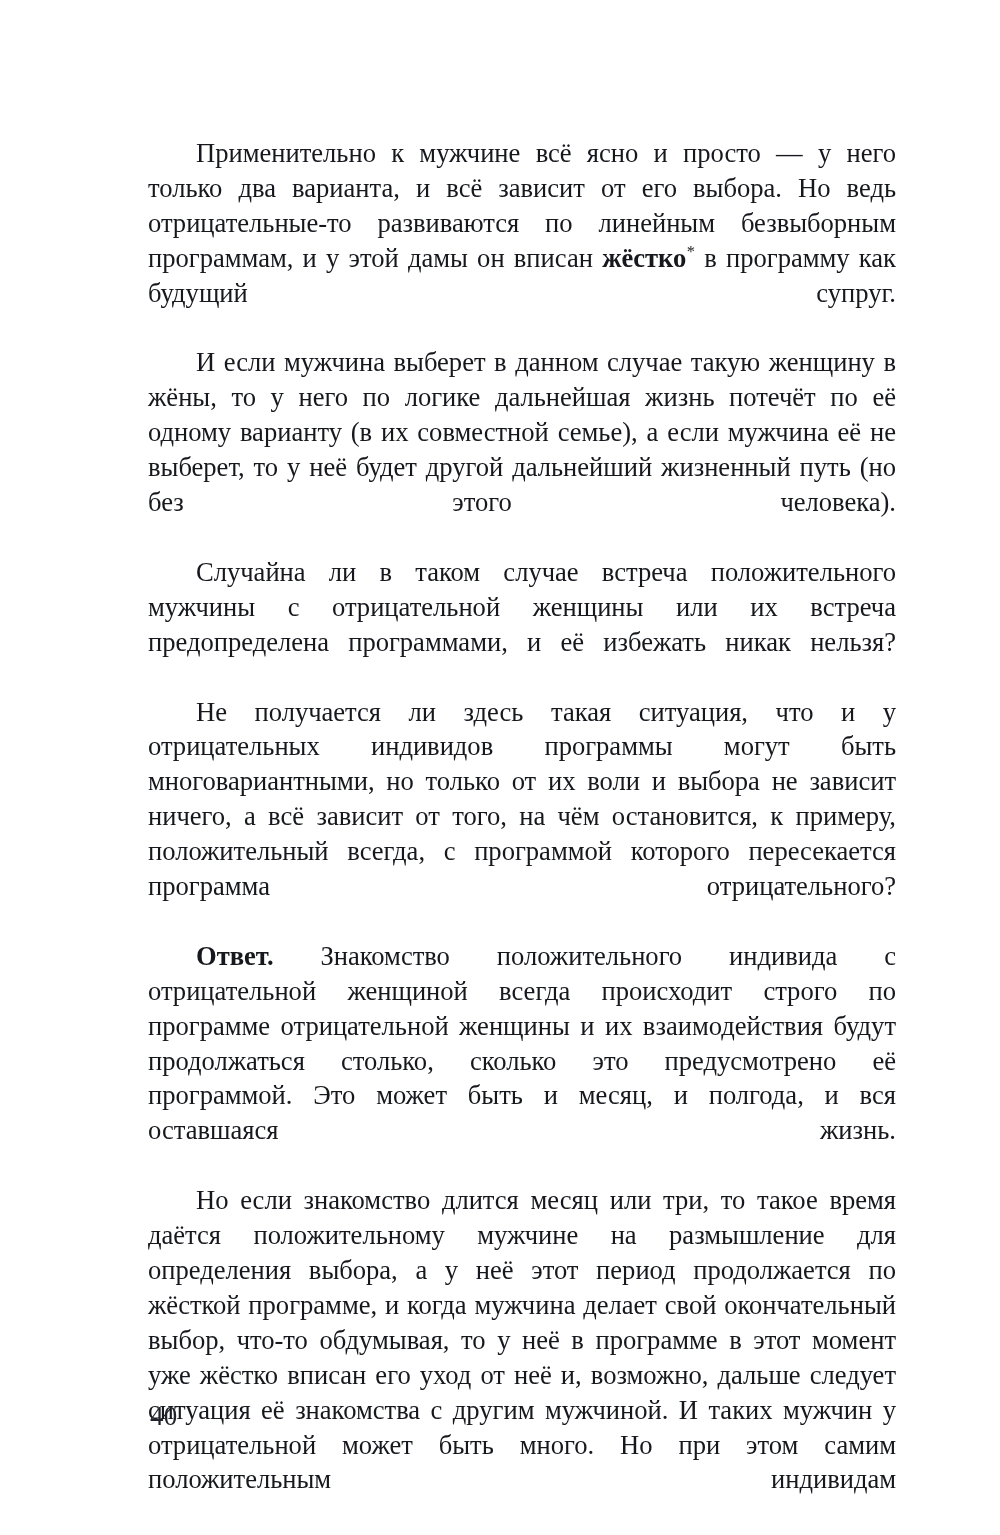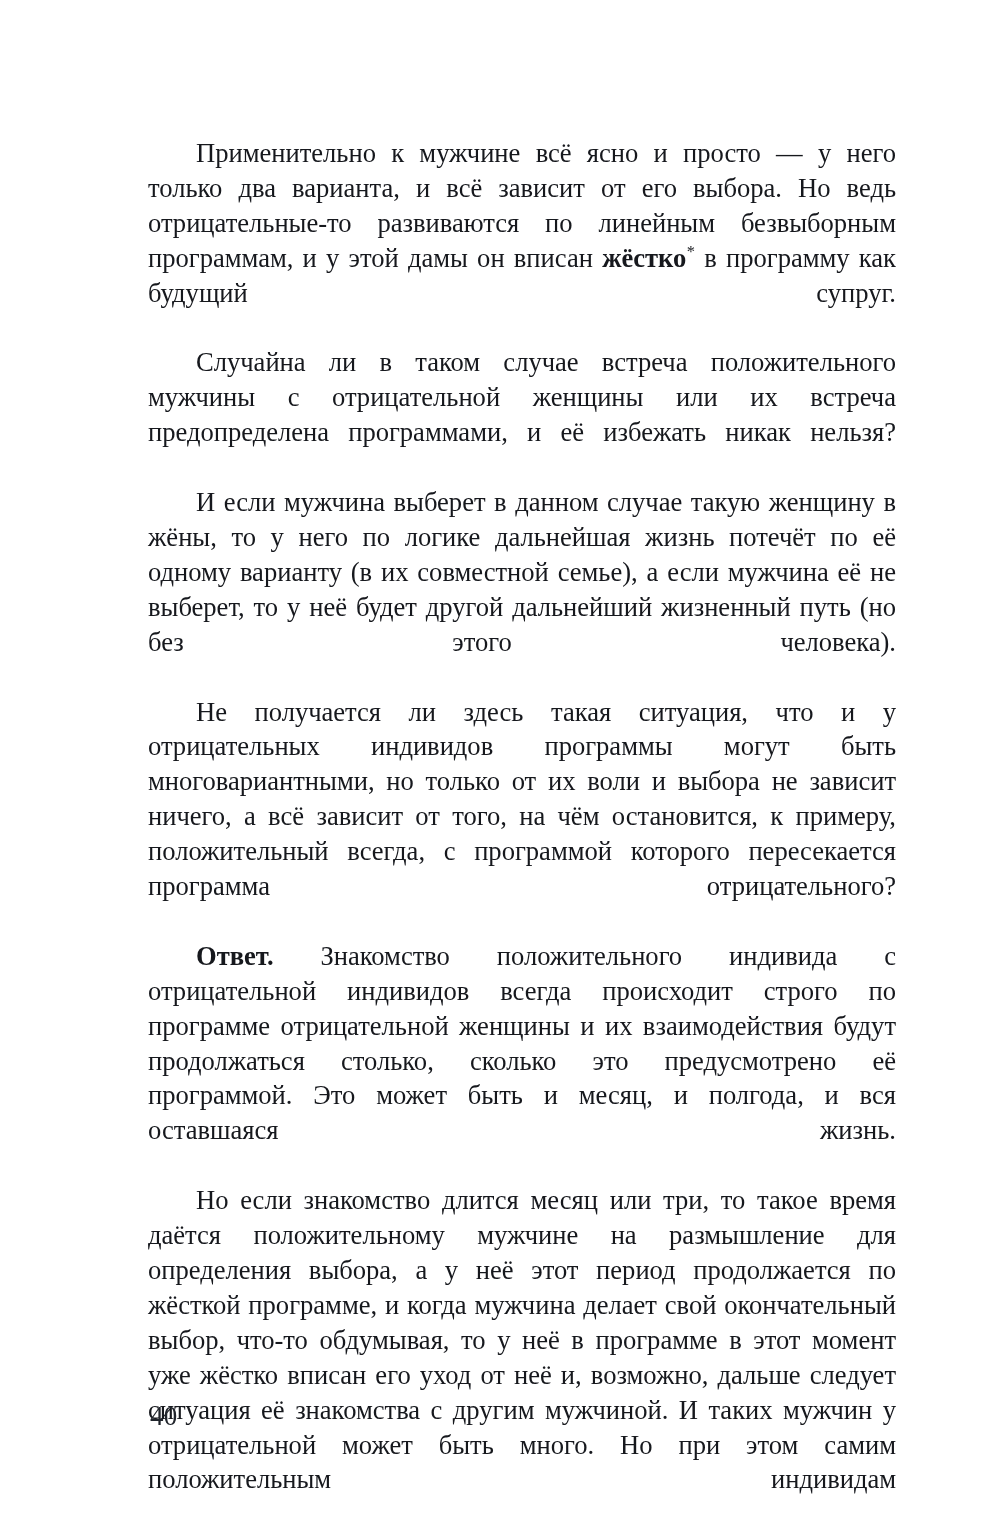--- a/index.html
+++ b/index.html
@@ -78,23 +78,23 @@
   }
 </style>
 </head>
 <body>
 
 <div id="page">
 
   <div id="textblock">
 
     <p class="para" id="p1"><span>Применительно к мужчине всё ясно и просто — у него только два варианта, и всё зависит от его выбора. Но ведь отрицательные-то развиваются по линейным безвыборным программам, и у этой дамы он вписан </span><b class="strong">жёстко</b><sup class="fnmark">*</sup><span> в программу как будущий супруг.</span></p>
+    <p class="para" id="p2"><span>И если мужчина выберет в данном случае такую женщину в жёны, то у него по логике дальнейшая жизнь потечёт по её одному варианту (в их совместной семье), а если мужчина её не выберет, то у неё будет другой дальнейший жизненный путь (но без этого человека).</span></p>
     <p class="para" id="p3"><span>Случайна ли в таком случае встреча положительного мужчины с отрицательной женщины или их встреча предопределена программами, и её избежать никак нельзя?</span></p>
-    <p class="para" id="p2"><span>И если мужчина выберет в данном случае такую женщину в жёны, то у него по логике дальнейшая жизнь потечёт по её одному варианту (в их совместной семье), а если мужчина её не выберет, то у неё будет другой дальнейший жизненный путь (но без этого человека).</span></p>
     <p class="para" id="p4"><span>Не получается ли здесь такая ситуация, что и у отрицательных индивидов программы могут быть многовариантными, но только от их воли и выбора не зависит ничего, а всё зависит от того, на чём остановится, к примеру, положительный всегда, с программой которого пересекается программа отрицательного?</span></p>
-    <p class="para" id="p5"><b class="strong">Ответ.</b><span> Знакомство положительного индивида с отрицательной индивидов всегда происходит строго по программе отрицательной женщины и их взаимодействия будут продолжаться столько, сколько это предусмотрено её программой. Это может быть и месяц, и полгода, и вся оставшаяся жизнь.</span></p>
+    <p class="para" id="p5"><b class="strong">Ответ.</b><span> Знакомство положительного индивида с отрицательной женщиной всегда происходит строго по программе отрицательной женщины и их взаимодействия будут продолжаться столько, сколько это предусмотрено её программой. Это может быть и месяц, и полгода, и вся оставшаяся жизнь.</span></p>
     <p class="para" id="p6"><span>Но если знакомство длится месяц или три, то такое время даётся положительному мужчине на размышление для определения выбора, а у неё этот период продолжается по жёсткой программе, и когда мужчина делает свой окончательный выбор, что-то обдумывая, то у неё в программе в этот момент уже жёстко вписан его уход от неё и, возможно, дальше следует ситуация её знакомства с другим мужчиной. И таких мужчин у отрицательной может быть много. Но при этом самим положительным индивидам</span></p>
 
   </div>
 
   <div id="folio">40</div>
 
 </div>
 
 </body></html>

